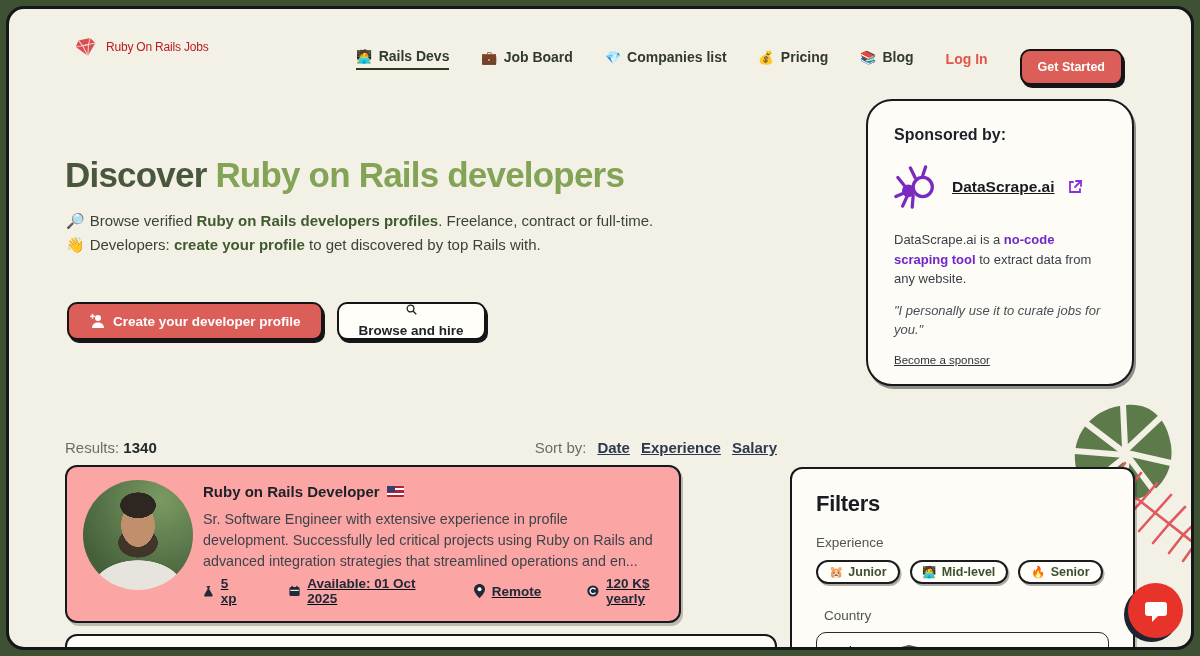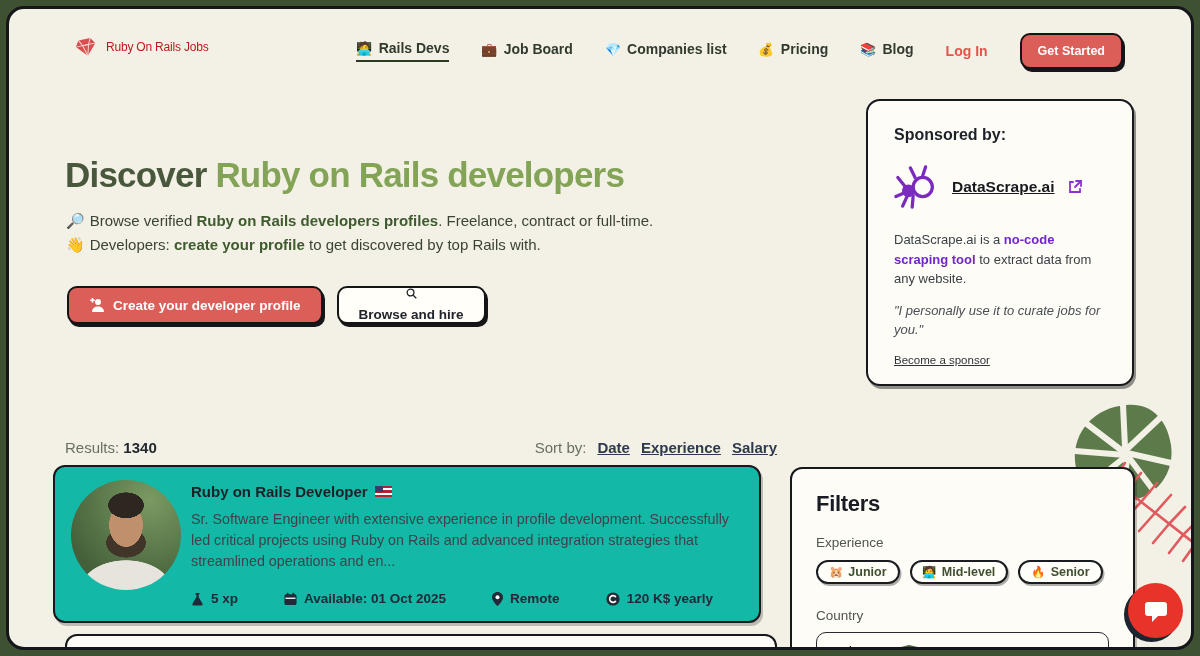--- a/index.html
+++ b/index.html
@@ -19,89 +19,89 @@
   
   .logo { position:absolute; left:66px; top:28px; display:flex; align-items:center; gap:9px; }
   .logo-name { font-size:12px; font-weight:400; color:#b91c1c; letter-spacing:-0.2px; }
   .nav { position:absolute; top:24px; right:68px; display:flex; align-items:center; gap:32px; }
   .nav-item { display:flex; align-items:center; gap:6px; font-size:14px; font-weight:600; color:#323a30; text-decoration:none; cursor:pointer; padding-bottom:4px; }
   .nav-item.active { border-bottom:2px solid #2d3a20; }
   .nav-item .em { font-size:13px; }
   .login { font-size:14px; font-weight:700; color:#e2554d; cursor:pointer; }
   .btn { display:inline-flex; align-items:center; justify-content:center; gap:8px;
          border:2px solid #141414; border-radius:10px; cursor:pointer;
-         font-family:"Liberation Sans",sans-serif; font-weight:700; }
+         font-family:"Liberation Sans",sans-serif; font-weight:700;margin-top:16px; }
   .btn-red { background:#db5f58; color:#fff; box-shadow:2px 3px 0 #15151a; }
   .btn-white { background:#fffef9; color:#20242b; box-shadow:2px 3px 0 #15151a;flex-direction:column; }
   .btn-cta { height:36px; padding:0 16px; font-size:12.5px; }
   
   .hero-title { position:absolute; left:56px; top:146px; font-size:35px; font-weight:700; letter-spacing:-0.8px; color:#49583c; }
   .hero-title .green { color:#83a357; }
   .hero-line { position:absolute; left:57px; font-size:15px; color:#3b4236; }
   .hero-line b { color:#3f5a2e; }
   .hero-line .em { margin-right:5px; }
   .hero-line1 { top:203px; }
   .hero-line2 { top:227px; }
   .hero-btns { position:absolute; left:58px; top:277px; display:flex; gap:14px; }
   .btn-primary { height:38px; padding:0 20px; font-size:13.5px; }
   .btn-secondary { height:38px; padding:0 20px; font-size:13.5px; }
   
   .sponsor { position:absolute; left:857px; top:90px; width:268px; height:287px;
-             background:#fdfcf7; border:2px solid #17181c; border-radius:14px;
+             background:#fdfcf7; border:2px solid #17181c; border-radius:26px;
              box-shadow:2px 3px 0 rgba(20,20,20,0.45); padding:25px 26px; z-index:2; }
   .sponsor-heading { font-size:16px; font-weight:800; color:#1c2027; }
   .sponsor-logo-row { display:flex; align-items:center; gap:12px; margin-top:20px; }
   .sponsor-link { font-size:15.5px; font-weight:800; color:#17191f; text-decoration:underline; cursor:pointer; }
   .sponsor-body { margin-top:20px; font-size:13px; line-height:1.5; color:#3c4046; }
   .sponsor-body b { color:#7226c9; }
   .sponsor-quote { margin-top:12px; font-size:13px; font-style:italic; line-height:1.5; color:#4a4e54; }
   .sponsor-cta { position:absolute; left:26px; bottom:18px; font-size:11.5px; color:#303438; text-decoration:underline; cursor:pointer; }
   
   .results-bar { position:absolute; left:56px; top:430px; width:712px; display:flex; justify-content:space-between; font-size:15px; }
   .results-left { color:#6a6f66; }
   .results-left b { color:#23282e; font-weight:700; }
   .sort-wrap { display:flex; gap:11px; color:#6a6f66; }
   .sort-link { color:#2e3950; text-decoration:underline; cursor:pointer; font-weight:600; }
   
-  .dev-card { position:absolute; left:44px; top:456px; width:708px; height:158px;
-              background:#14b8a6; border:2px solid #17181c; border-radius:12px;
+  .dev-card { position:absolute; left:56px; top:456px; width:616px; height:158px;
+              background:#fca5a5; border:2px solid #17181c; border-radius:12px;
               box-shadow:2px 3px 0 rgba(23,23,23,0.25); z-index:2; }
   .avatar { position:absolute; left:16px; top:13px; width:110px; height:110px; border-radius:50%;
             background:
               radial-gradient(ellipse 18px 13px at 50% 23%, #2e2620 98%, transparent 100%),
               radial-gradient(ellipse 17px 22px at 50% 41%, #c0906c 98%, transparent 100%),
               radial-gradient(ellipse 20px 15px at 50% 57%, #41352a 98%, transparent 100%),
               radial-gradient(ellipse 46px 30px at 50% 100%, #e6e4dc 98%, transparent 100%),
               radial-gradient(circle at 72% 18%, #7a9a62, #44603a 75%);
   }
   .dev-content { position:absolute; left:136px; top:16px; right:22px; }
   .dev-title { font-size:15px; font-weight:800; color:#1c2127; display:flex; align-items:center; gap:7px; }
   .us-flag { display:inline-block; width:17px; height:11px; border-radius:1px;
              background:linear-gradient(#b22234 0 20%,#fff 20% 40%,#b22234 40% 60%,#fff 60% 80%,#b22234 80% 100%); position:relative; }
   .us-flag::before { content:""; position:absolute; left:0; top:0; width:8px; height:6px; background:#3c3b6e; }
   .dev-desc { margin-top:9px; font-size:14.3px; line-height:1.47; color:#3d434b; }
-  .dev-meta { position:absolute; left:136px; bottom:15px; display:flex; gap:46px; }
+  .dev-meta { position:absolute; left:136px; bottom:15px; display:flex; gap:46px;text-decoration:underline; }
   .meta-item { display:flex; align-items:center; gap:7px; font-size:13.5px; font-weight:600; color:#222938; }
   .meta-item svg { display:block; }
   
   .dev-card2 { position:absolute; left:56px; top:625px; width:712px; height:70px;
                background:#fdfcf6; border:2px solid #17181c; border-radius:12px; z-index:2; }
   
   .filters { position:absolute; left:781px; top:458px; width:345px; height:240px;
              background:#fdfcf6; border:2px solid #17181c; border-radius:12px;
              box-shadow:2px 3px 0 rgba(23,23,23,0.25); padding:22px 24px; z-index:3; }
   .filters-heading { font-size:22px; font-weight:800; color:#191d23; letter-spacing:-0.3px; }
   .filter-label { margin-top:18px; font-size:13.5px; color:#51564d; }
   .chips { display:flex; gap:10px; margin-top:10px; }
   .chip { display:inline-flex; align-items:center; gap:5px; background:#fffef9;
           border:2px solid #1b1c20; border-radius:999px; padding:3px 11px;
           font-size:12.5px; font-weight:700; color:#3f5030; cursor:pointer;
           box-shadow:1.5px 2px 0 rgba(27,27,27,0.35); }
   .chip .em { font-size:11.5px; }
-  .country-label { margin-top:24px; }
+  .country-label { margin-top:24px;margin-left:8px; }
   .select { margin-top:9px; height:40px; border:1.6px solid #272a2f; border-radius:10px;
             background:#fdfcf7; display:flex; align-items:center; justify-content:space-between;
             padding:0 14px; font-size:14.5px; color:#22262c; cursor:pointer; }
   
   .monstera { position:absolute; left:1056px; top:394px; z-index:1; }
   .fern { position:absolute; left:1082px; top:452px; z-index:1; }
   .leaf-bottom { position:absolute; left:852px; top:636px; z-index:4; }
   .chat-btn { position:absolute; left:1119px; top:574px; width:55px; height:55px; border-radius:50%;
               background:#e8332a; z-index:10; cursor:pointer;
               box-shadow:-4px 4px 0 #1c2430; display:flex; align-items:center; justify-content:center; }

